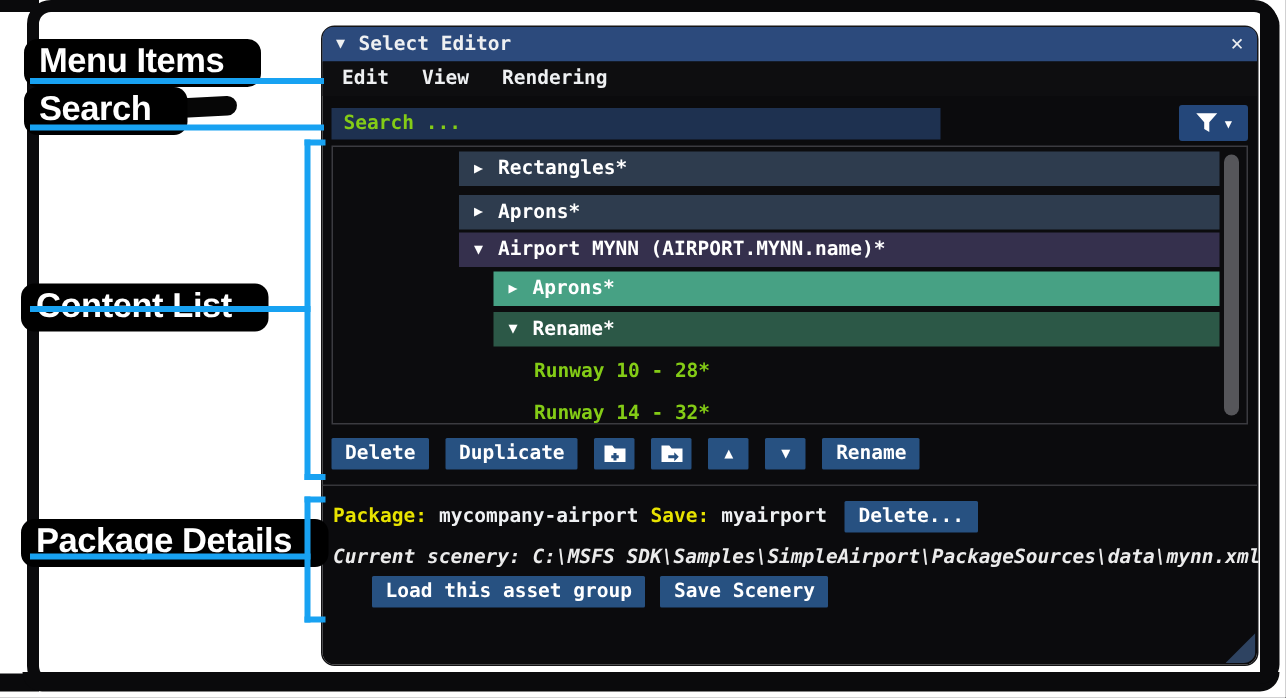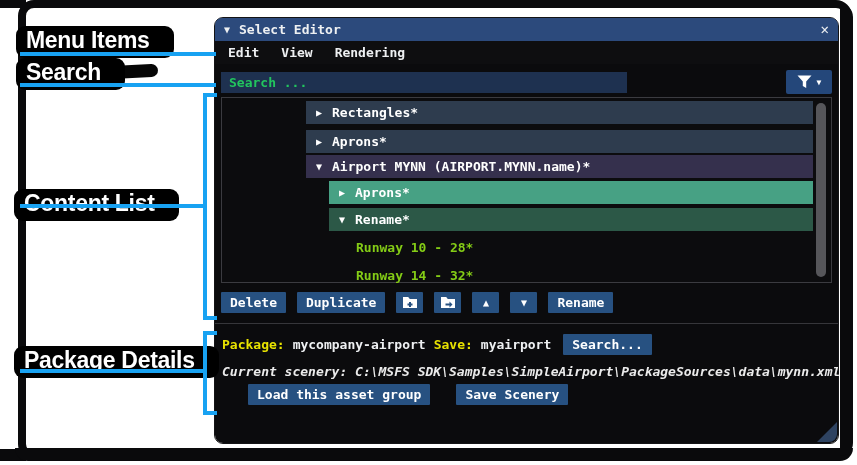--- a/index.html
+++ b/index.html
@@ -20,21 +20,21 @@
           border-radius:8px;outline:1px solid #141416;color:#eef0f2;font-size:13px;font-weight:700;}
   .titlebar{position:absolute;left:0;top:0;width:623px;height:23px;background:var(--titlebar,#2c4a7c);
             border-radius:7px 7px 0 0;display:flex;align-items:center;padding-left:9px;box-sizing:border-box;}
   .collapse{font-size:10px;margin-right:9px;line-height:1;}
   .close{position:absolute;right:9px;top:3px;font-size:14px;font-weight:400;cursor:default;}
   .menubar{position:absolute;left:0;top:23px;width:623px;height:23px;background:#0e0e10;
            display:flex;align-items:center;gap:22px;padding-left:13px;box-sizing:border-box;}
   .menubar span{cursor:default;}
 
   .search{position:absolute;left:6px;top:54px;width:406px;height:21px;background:#1e3150;
-          color:#22c55e;line-height:21px;padding-left:8px;box-sizing:border-box;}
+          color:#84cc16;line-height:21px;padding-left:8px;box-sizing:border-box;}
   .filter-btn{position:absolute;left:571px;top:52px;width:46px;height:24px;background:#24477a;
               border-radius:2px;display:flex;align-items:center;justify-content:center;gap:5px;}
   .filter-caret{font-size:8px;color:#fff;}
 
   .panel{position:absolute;left:6px;top:79px;width:611px;height:186px;background:#0c0c0e;
          border:1px solid #3b3b40;box-sizing:border-box;}
   .row{position:absolute;height:23px;display:flex;align-items:center;color:#fff;}
   .row .arr{width:26px;text-align:center;font-size:10px;flex:0 0 26px;}
   .row.slate{background:var(--slate_row,#2e3c4e);}
   .row.purple{background:var(--purple_row,#35304d);}
@@ -48,21 +48,21 @@
        font-size:13px;font-weight:700;border-radius:1px;white-space:nowrap;}
   .iconbtn{width:27px;padding:0;display:flex;align-items:center;justify-content:center;}
   .arrbtn{font-size:10px;}
 
   .sep{position:absolute;left:0;top:305px;width:623px;height:1px;background:#36363a;}
 
   .pkgrow{position:absolute;left:7px;top:315px;height:22px;display:flex;align-items:center;gap:8px;}
   .ylabel{color:var(--label_yellow,#e8e300);}
   .pkgrow .btn{margin-left:4px;}
   .pathrow{position:absolute;left:7px;top:346px;color:#ebebeb;white-space:nowrap;font-style:italic;}
-  .actions{position:absolute;left:7px;top:366px;display:flex;gap:26px;padding-left:26px;}
+  .actions{position:absolute;left:7px;top:366px;display:flex;gap:10px;padding-left:26px;}
 
   .grip{position:absolute;right:1px;bottom:1px;width:0;height:0;
         border-bottom:20px solid #2e4361;border-left:20px solid transparent;
         border-bottom-right-radius:8px;}
 
   
   .ann-label{position:absolute;background:#000000;color:#ffffff;
              font-family:"Liberation Sans", sans-serif;font-weight:800;font-size:23px;
              letter-spacing:-0.3px;padding:1px 24px 4px 10px;border-radius:9px;white-space:nowrap;z-index:5;}
   .ann-line{position:absolute;height:4px;background:var(--accent,#18a2f2);z-index:6;}
@@ -150,21 +150,21 @@
       <div class="btn">Rename</div>
     </div>
 
     <div class="sep"></div>
 
     <div class="pkgrow">
       <span class="ylabel">Package:</span>
       <span>mycompany-airport</span>
       <span class="ylabel">Save:</span>
       <span>myairport</span>
-      <div class="btn">Search...</div>
+      <div class="btn">Delete...</div>
     </div>
 
     <div class="pathrow">Current scenery: C:\MSFS SDK\Samples\SimpleAirport\PackageSources\data\mynn.xml</div>
 
     <div class="actions">
       <div class="btn">Load this asset group</div>
       <div class="btn">Save Scenery</div>
     </div>
 
     <div class="grip"></div>

